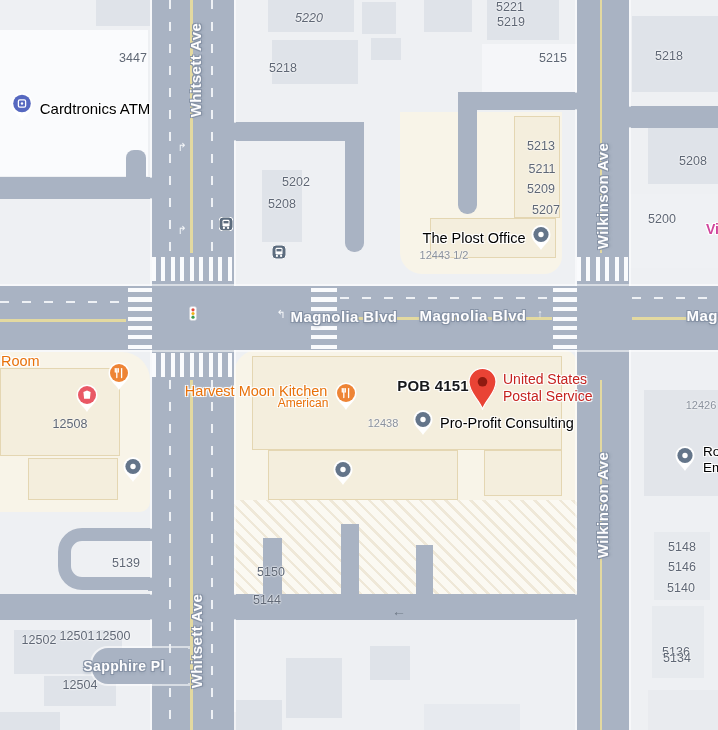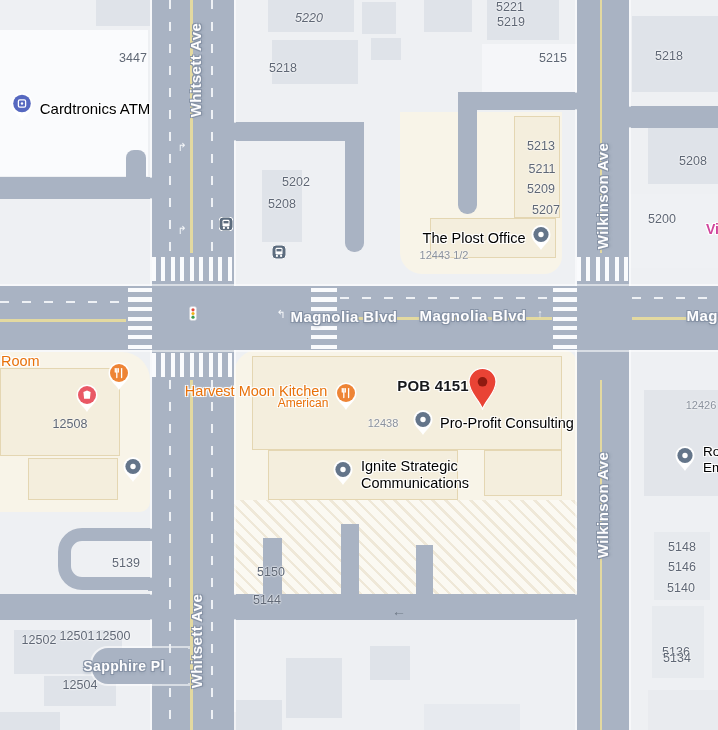--- a/index.html
+++ b/index.html
@@ -313,21 +313,21 @@
       <div class="street-label h" style="left: 124px; top: 666px; font-size: 14px;">Sapphire Pl</div>
     </div>
   <div class="layer">
 
   <div class="lbl place-label dark" style="left: 95px; top: 109px; font-size: 15px;">Cardtronics ATM</div>
       <div class="lbl place-label dark" style="left: 474px; top: 238px;">The Plost Office</div>
       <div class="lbl place-label orange left" style="left: 1px; top: 353px;">Room</div>
       <div class="lbl place-label orange" style="left: 256px; top: 391px;">Harvest Moon Kitchen</div>
       <div class="lbl place-label orange" style="left: 303px; top: 404px; font-size: 12px;">American</div>
       <div class="lbl place-label pob" style="left: 433px; top: 386px; font-size: 15px;">POB 4151</div>
+      <div class="lbl place-label red left" style="left: 503px; top: 371px; font-size: 14px; line-height: 17px;">United States
+Postal Service</div>
       <div class="lbl place-label dark" style="left: 507px; top: 423px;">Pro-Profit Consulting</div>
-      <div class="lbl place-label dark left" style="left: 361px; top: 458px; line-height: 17px;">Ignite Strategic
-Communications</div>
       <div class="lbl place-label dark left" style="left: 703px; top: 444px; font-size: 13.5px; line-height: 15.5px;">Ro
 Em</div>
       <div class="lbl place-label pink left" style="left: 706px; top: 221px; font-size: 14px;">Vi</div>
     </div>
 
 </div>
 
 </body></html>

